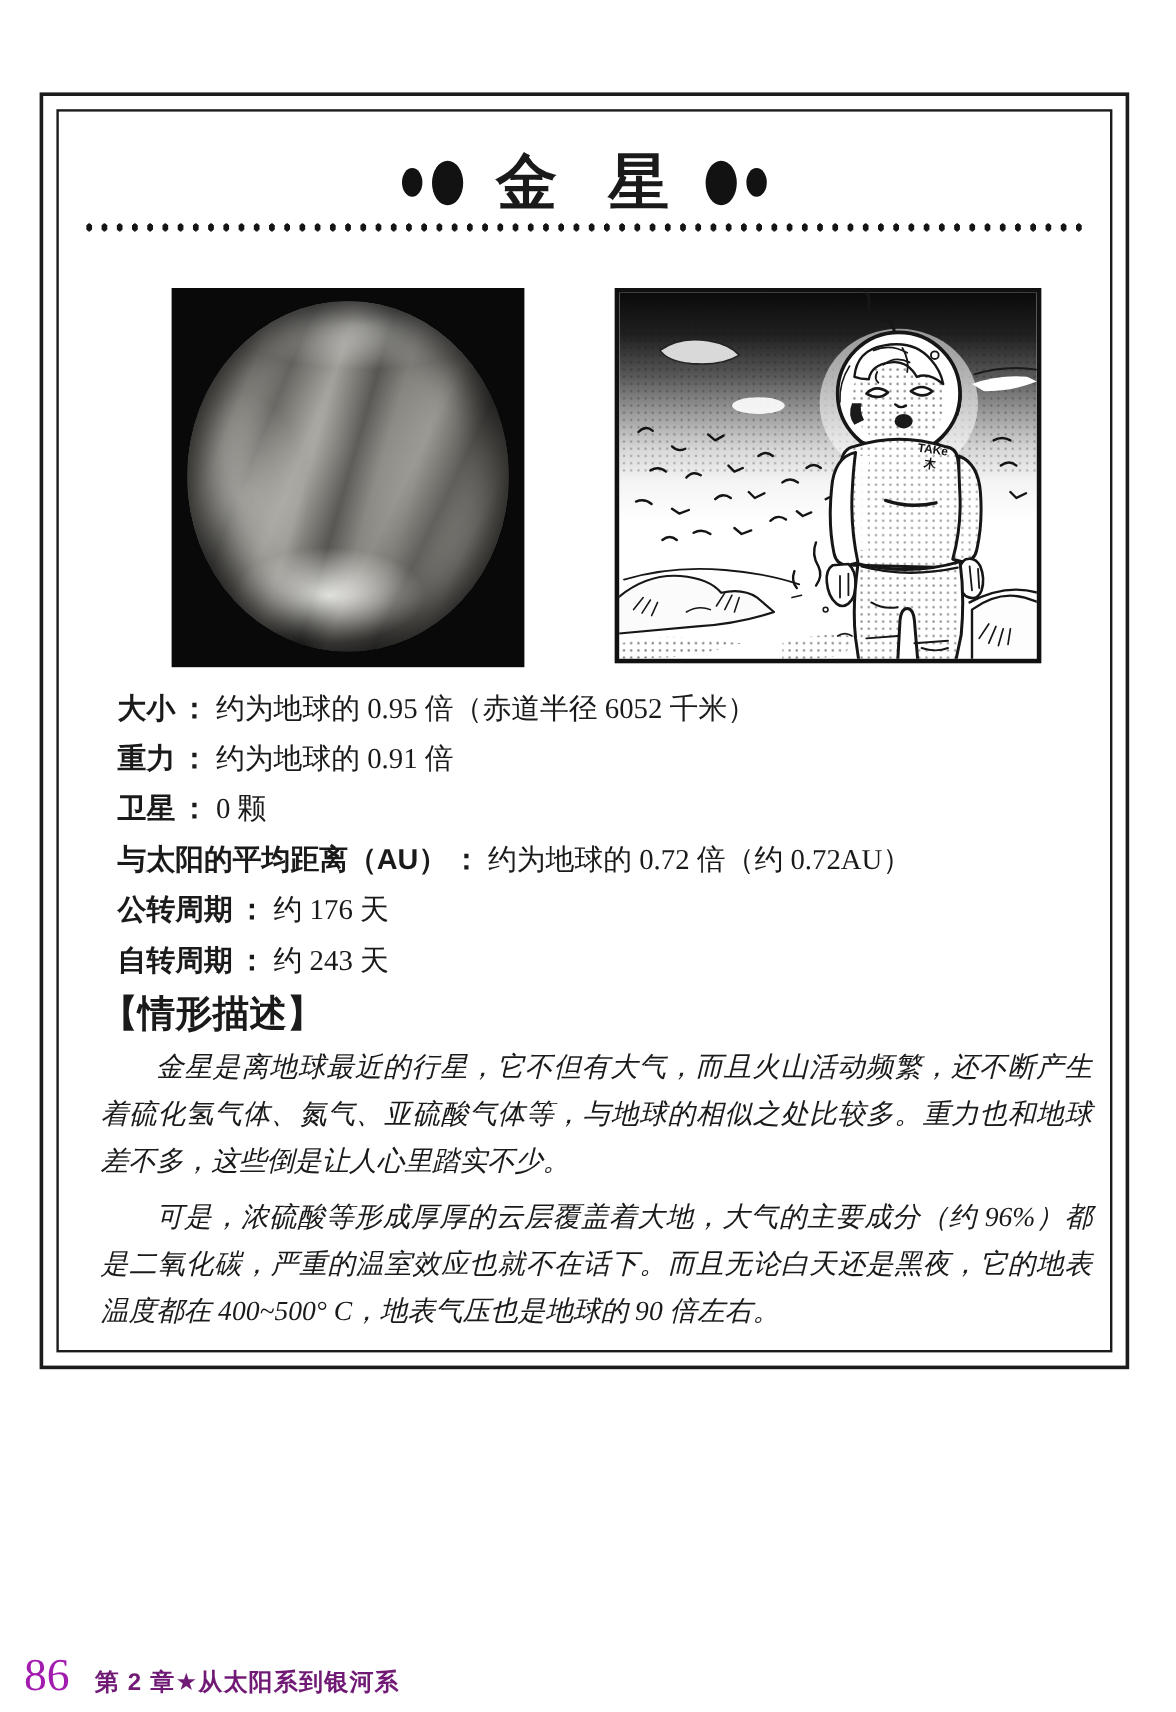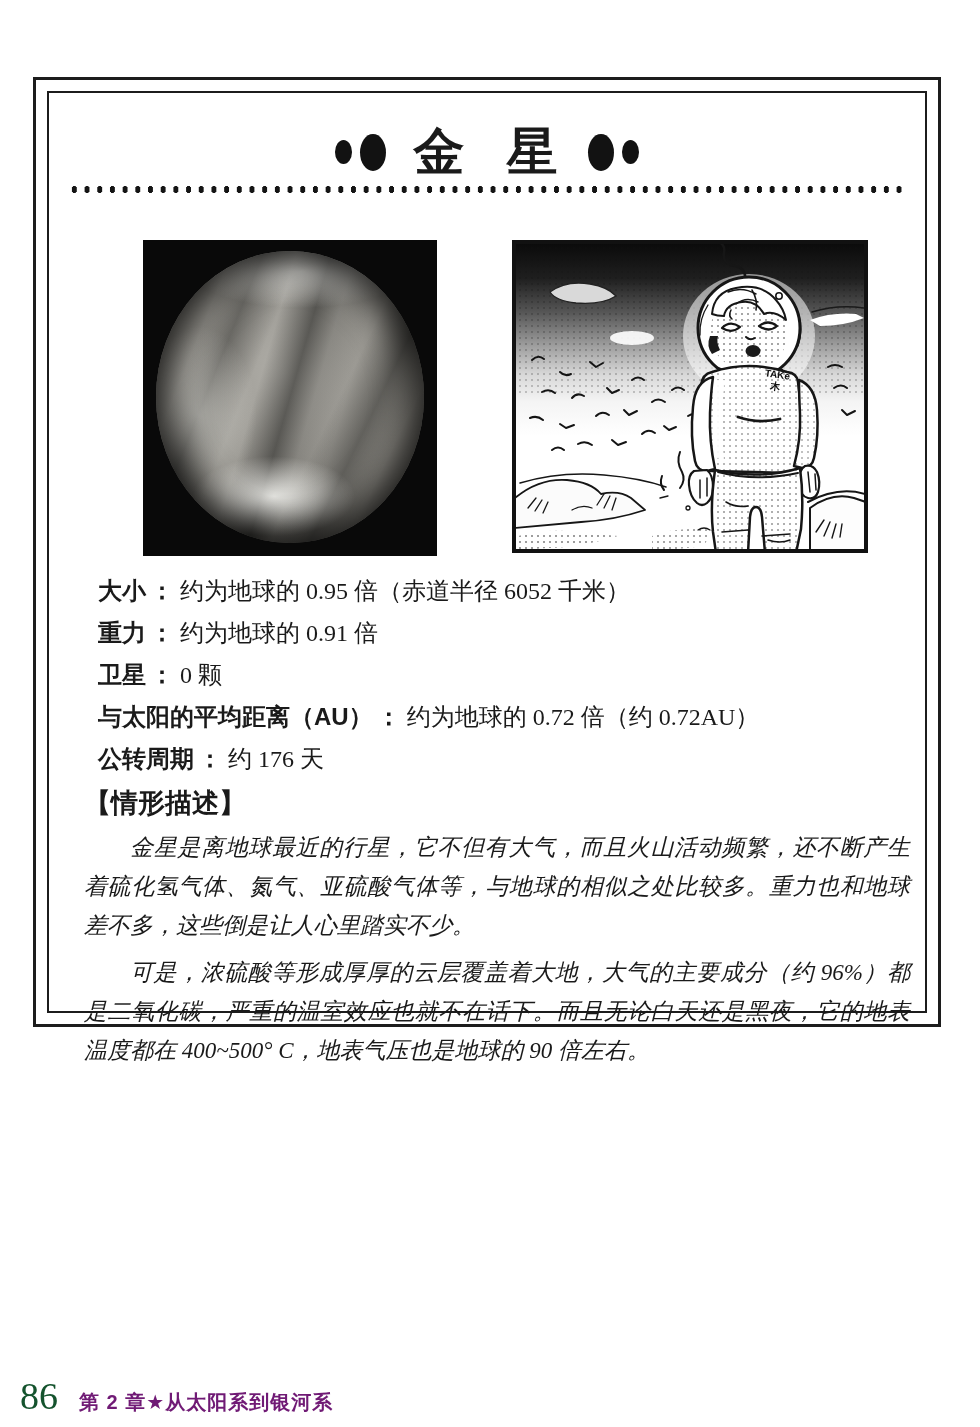--- a/index.html
+++ b/index.html
@@ -3,21 +3,21 @@
 <meta charset="utf-8">
 <style>
   html,body{margin:0;padding:0;}
   body{
     width:980px;height:1427px;position:relative;overflow:hidden;
     background:#ffffff;color:#1a1a1a;
     font-family:"Liberation Serif","DejaVu Serif",serif;
   }
   
   .outer-frame{
-    position:absolute;left:33px;top:77px;width:908px;height:950px;
+    position:absolute;left:33px;top:77px;width:908px;height:1064px;
     border:3px solid #1c1c1c;box-sizing:border-box;
   }
   .inner-frame{
     position:absolute;inset:11px;border:2px solid #1c1c1c;box-sizing:border-box;
   }
   .content{position:absolute;inset:0;}
   
   .title-row{
     margin-top:30px;height:58px;display:flex;justify-content:center;align-items:center;
   }
@@ -56,29 +56,29 @@
   .manga-frame{flex:none;width:356px;height:313px;}
   
   .facts{margin:20px 15px 0 49px;}
   .fact{font-size:24px;line-height:30px;margin-bottom:12px;white-space:nowrap;}
   .fact-label{font-family:"Liberation Sans","DejaVu Sans",sans-serif;font-weight:bold;}
   .fact-sep{font-weight:bold;padding:0 6px 0 4px;}
   
   .desc{margin:2px 15px 0 35px;}
   .desc-heading{
     font-family:"Liberation Sans","DejaVu Sans",sans-serif;
-    font-weight:bold;font-size:27px;line-height:34px;margin:0 0 8px 0;
+    font-weight:bold;font-size:31px;line-height:34px;margin:0 0 8px 0;
   }
   .desc p{
     margin:8px 0 0 0;font-size:23px;line-height:39px;
     text-align:justify;text-indent:2em;font-style:italic;
   }
   
   .footer{position:absolute;left:20px;top:1374px;display:flex;align-items:baseline;gap:21px;}
-  .page-number{font-size:38px;font-family:"Liberation Serif","DejaVu Serif",serif;color:#14532d;}
+  .page-number{font-size:38px;font-family:"Liberation Serif","DejaVu Serif",serif;color:#a21caf;}
   .chapter{
     font-family:"Liberation Sans","DejaVu Sans",sans-serif;
     font-weight:bold;font-size:20px;color:#701a75;letter-spacing:1px;
   }
 </style>
 </head>
 <body>
 
 <div class="outer-frame">
   <div class="inner-frame">
@@ -261,20 +261,23 @@
         </div>
         <div class="fact">
           <span class="fact-label">卫星</span><span class="fact-sep">：</span><span class="fact-value">0 颗</span>
         </div>
         <div class="fact">
           <span class="fact-label">与太阳的平均距离（AU）</span><span class="fact-sep">：</span><span class="fact-value">约为地球的 0.72 倍（约 0.72AU）</span>
         </div>
         <div class="fact">
           <span class="fact-label">公转周期</span><span class="fact-sep">：</span><span class="fact-value">约 176 天</span>
         </div>
+        <div class="fact">
+          <span class="fact-label">自转周期</span><span class="fact-sep">：</span><span class="fact-value">约 243 天</span>
+        </div>
       </div>
 
       <div class="desc">
         <div class="desc-heading">【情形描述】</div>
         <p>金星是离地球最近的行星，它不但有大气，而且火山活动频繁，还不断产生着硫化氢气体、氮气、亚硫酸气体等，与地球的相似之处比较多。重力也和地球差不多，这些倒是让人心里踏实不少。</p>
         <p>可是，浓硫酸等形成厚厚的云层覆盖着大地，大气的主要成分（约 96%）都是二氧化碳，严重的温室效应也就不在话下。而且无论白天还是黑夜，它的地表温度都在 400~500° C，地表气压也是地球的 90 倍左右。</p>
       </div>
 
     </div>
   </div>

